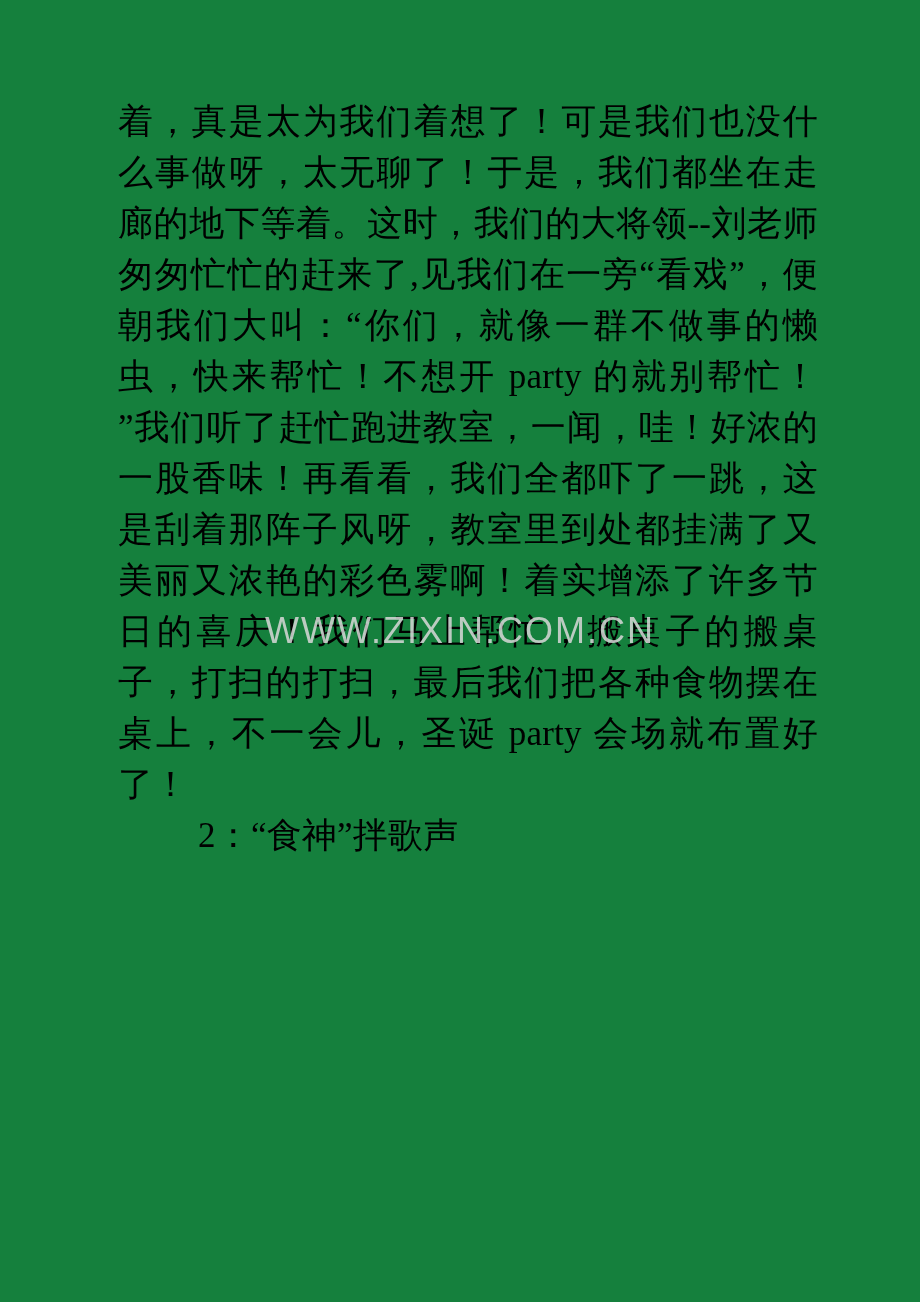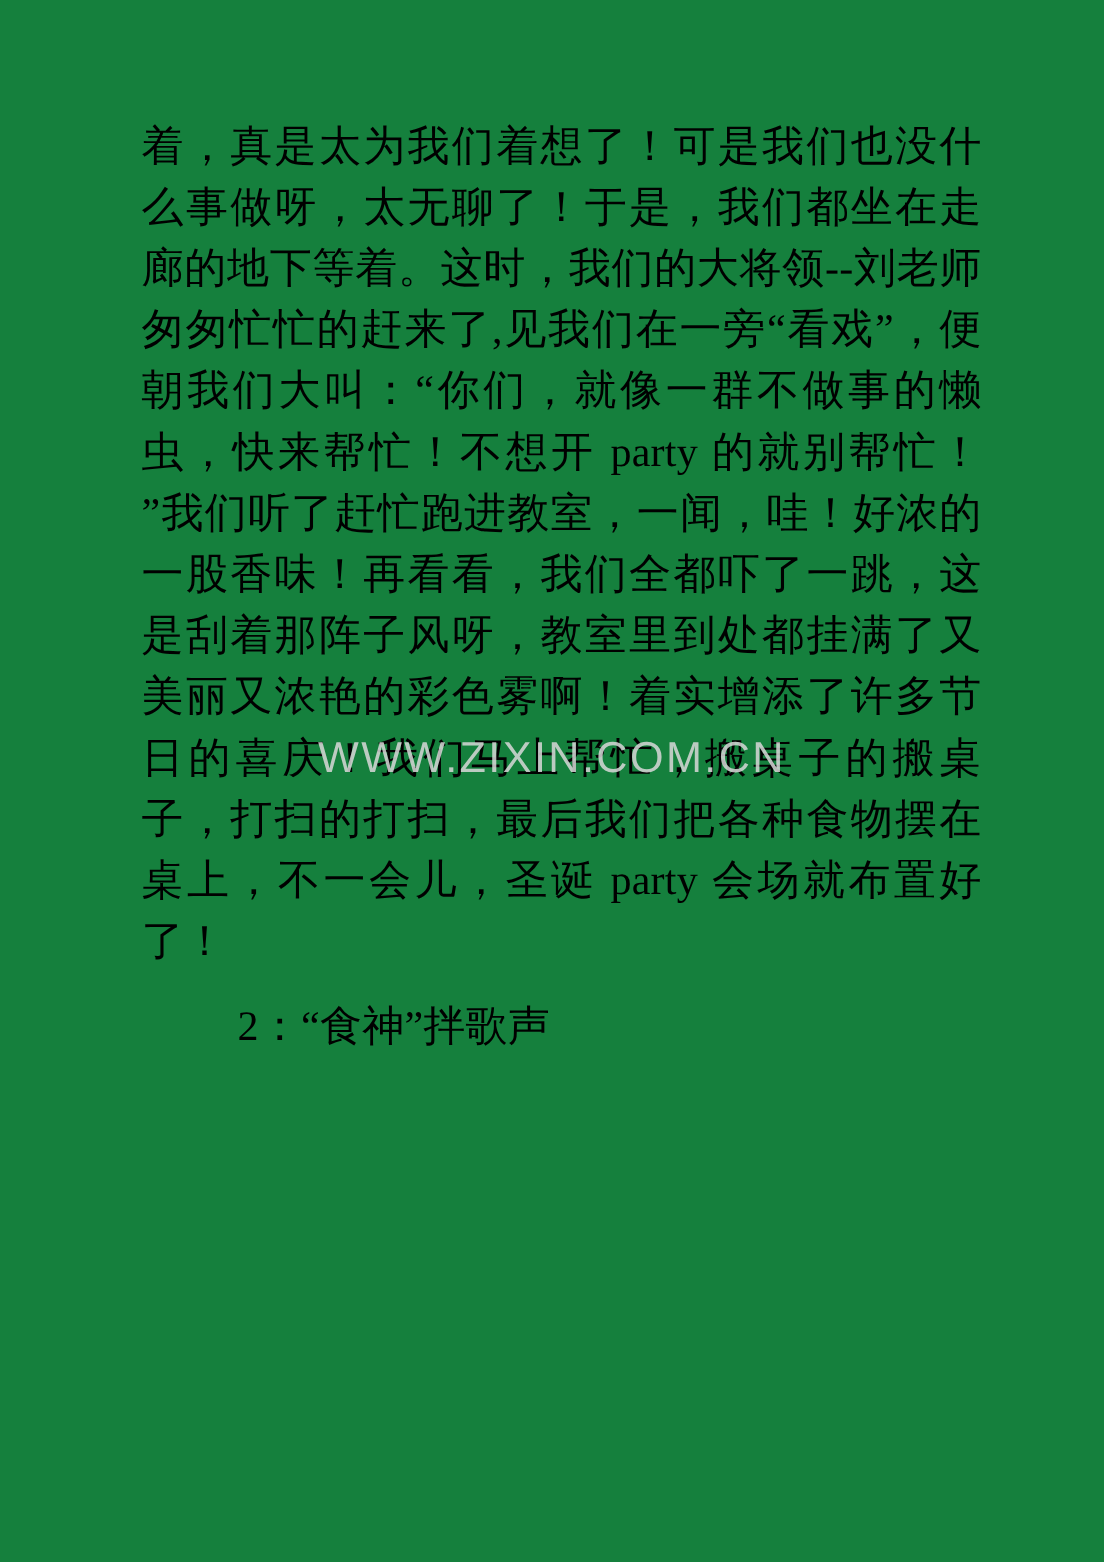--- a/index.html
+++ b/index.html
@@ -32,21 +32,20 @@
     text-align: justify;
     text-justify: inter-ideograph;
   }
   .para {
     margin: 0;
     white-space: pre-wrap;
     word-break: break-word;
   }
   .para.indent-2 {
     text-indent: 80px;
-    margin-top: 20px;
   }
   .watermark {
     position: absolute;
     left: 0;
     top: 610px;
     width: 920px;
     text-align: center;
     font-family: "Liberation Sans", sans-serif;
     font-size: 36px;
     letter-spacing: 2px;

